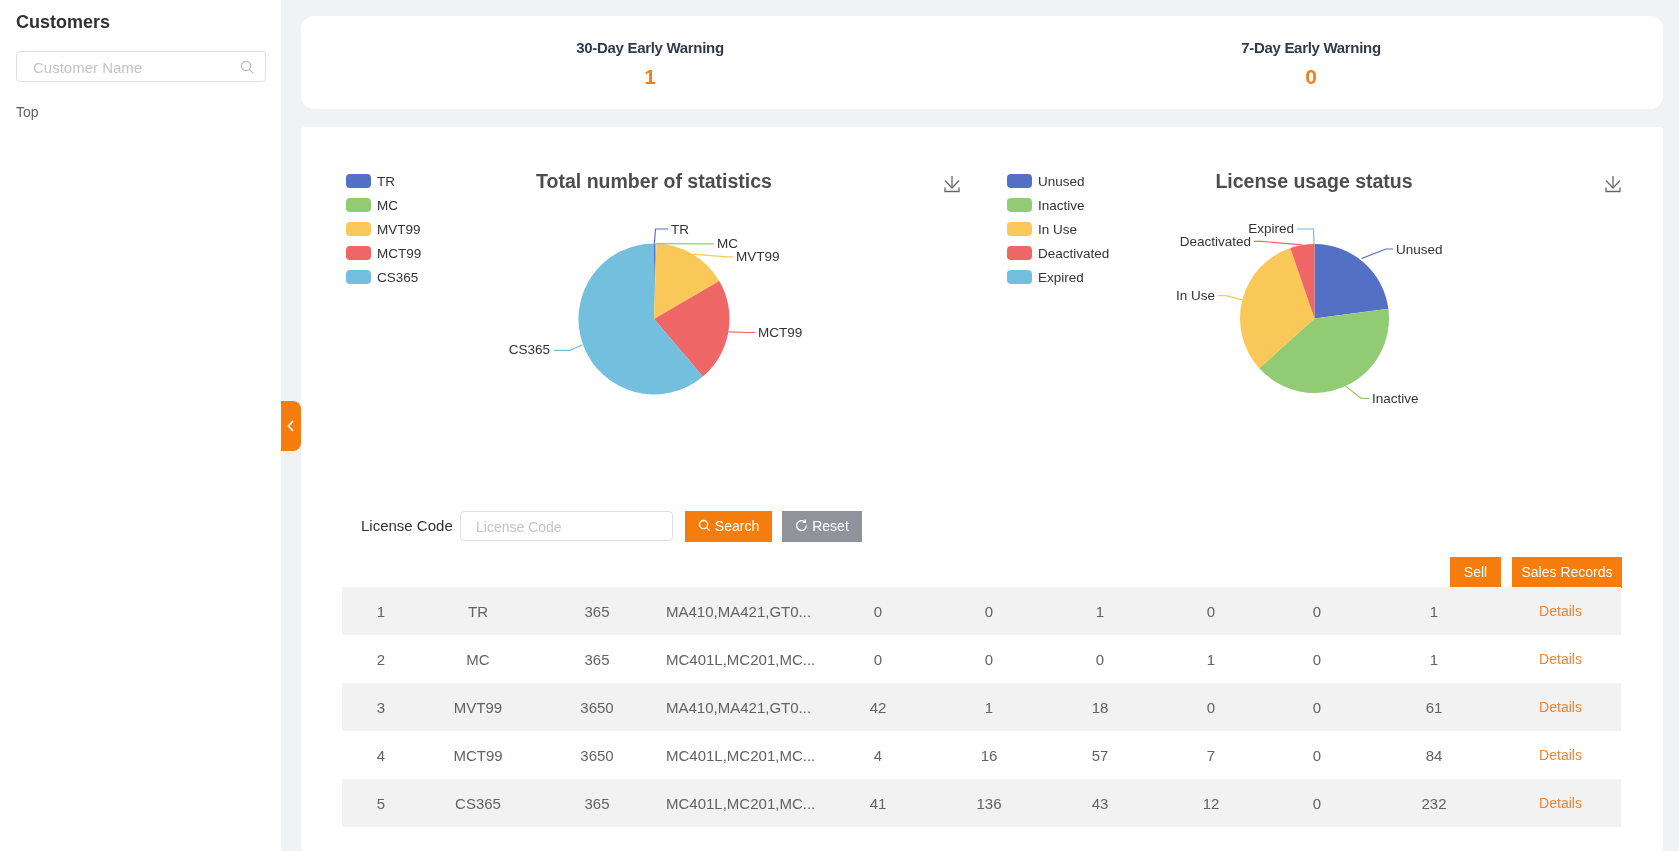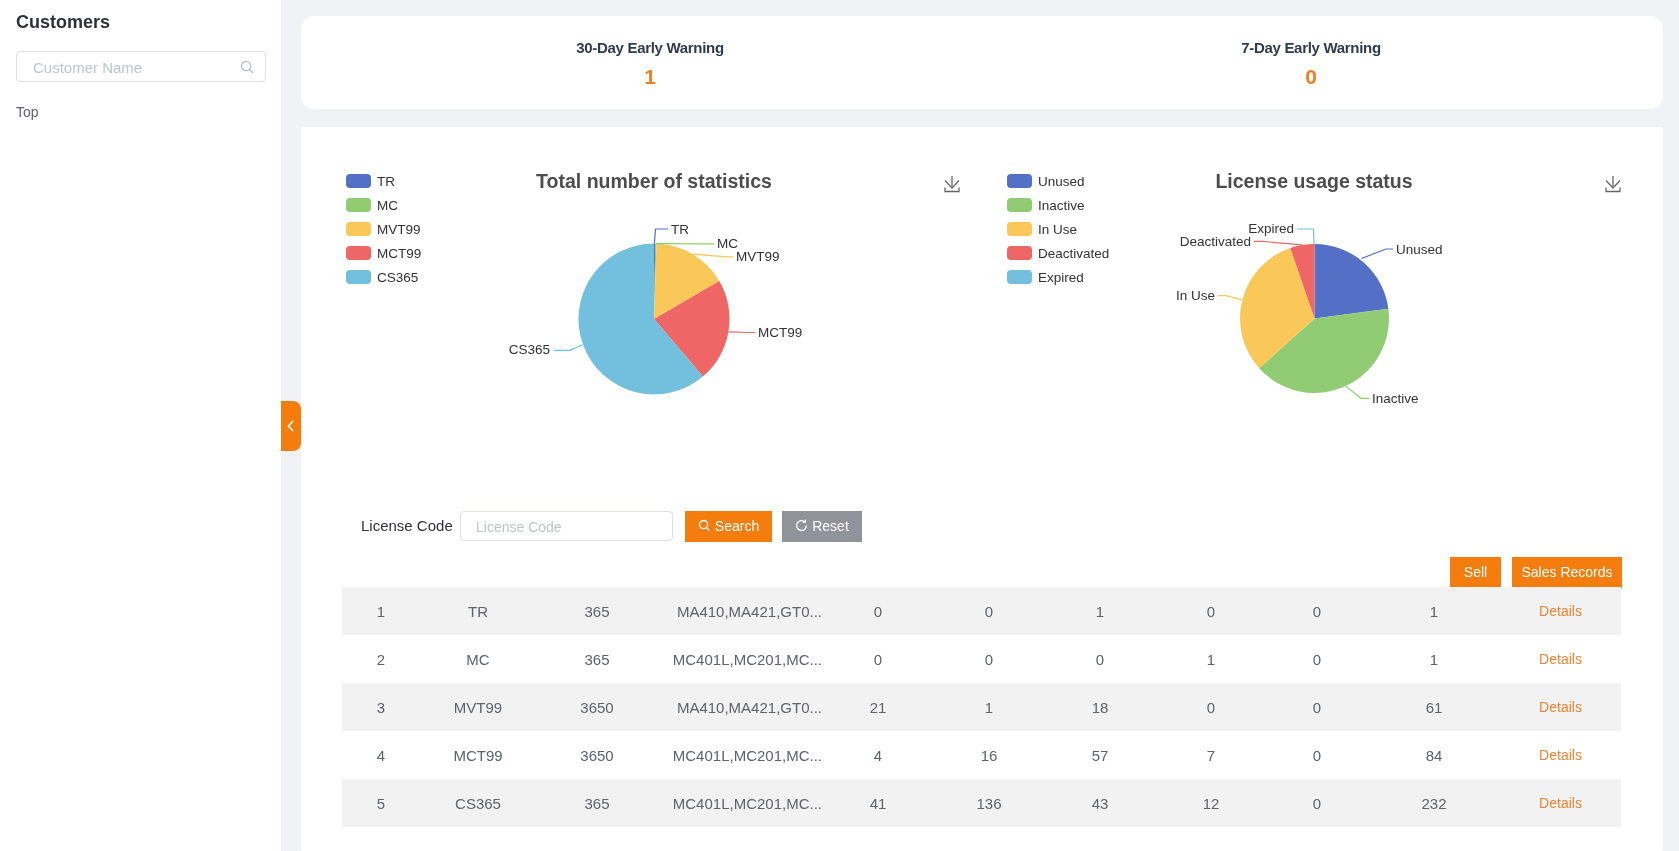--- a/index.html
+++ b/index.html
@@ -21,21 +21,21 @@
 #lic-ph{position:absolute;left:15px;top:7px;font-size:14px;color:#c0c4cc;}
 .btn{position:absolute;border-radius:0;color:#fff;font-size:14px;text-align:center;}
 #btn-search{left:685px;top:511px;width:87px;height:31px;background:#f57d0e;line-height:31px;}
 #btn-reset{left:782px;top:511px;width:80px;height:31px;background:#909399;line-height:31px;}
 #btn-sell{left:1450px;top:557px;width:51px;height:31px;background:#f57d0e;line-height:31px;}
 #btn-sales{left:1512px;top:557px;width:110px;height:31px;background:#f57d0e;line-height:31px;}
 table{position:absolute;left:342px;top:587px;width:1279px;border-collapse:collapse;table-layout:fixed;}
 th{font-size:15px;font-weight:bold;color:#303133;height:48px;text-align:center;letter-spacing:-0.2px;}
 td{font-size:15px;color:#5f6266;height:48px;text-align:center;}
 tr.stripe{background:#f2f2f2;}
-td.rom,th.rom{text-align:right;padding-left:8px;}
+td.rom,th.rom{text-align:left;padding-left:8px;}
 td.rom{color:#606266;white-space:nowrap;overflow:hidden;}
 .det{color:#ef8532;font-size:14px;}
 </style></head>
 <body>
 <div id="sidebar">
   <div id="sb-title">Customers</div>
   <div id="sb-input">
       <span id="sb-ph">Customer Name</span>
     <svg width="14" height="14" style="position:absolute;right:11px;top:8px" viewBox="0 0 14 14" fill="none" stroke="#b6bac1" stroke-width="1.2">
         <circle cx="6" cy="6" r="4.6"></circle>
@@ -130,21 +130,21 @@
         <td>1</td>
         <td>0</td>
         <td>1</td>
         <td class="det">Details</td>
       </tr>
 <tr class="stripe">
         <td>3</td>
         <td>MVT99</td>
         <td>3650</td>
         <td class="rom">MA410,MA421,GT0...</td>
-        <td>21</td>
+        <td>42</td>
         <td>1</td>
         <td>18</td>
         <td>0</td>
         <td>0</td>
         <td>61</td>
         <td class="det">Details</td>
       </tr>
 <tr>
         <td>4</td>
         <td>MCT99</td>

